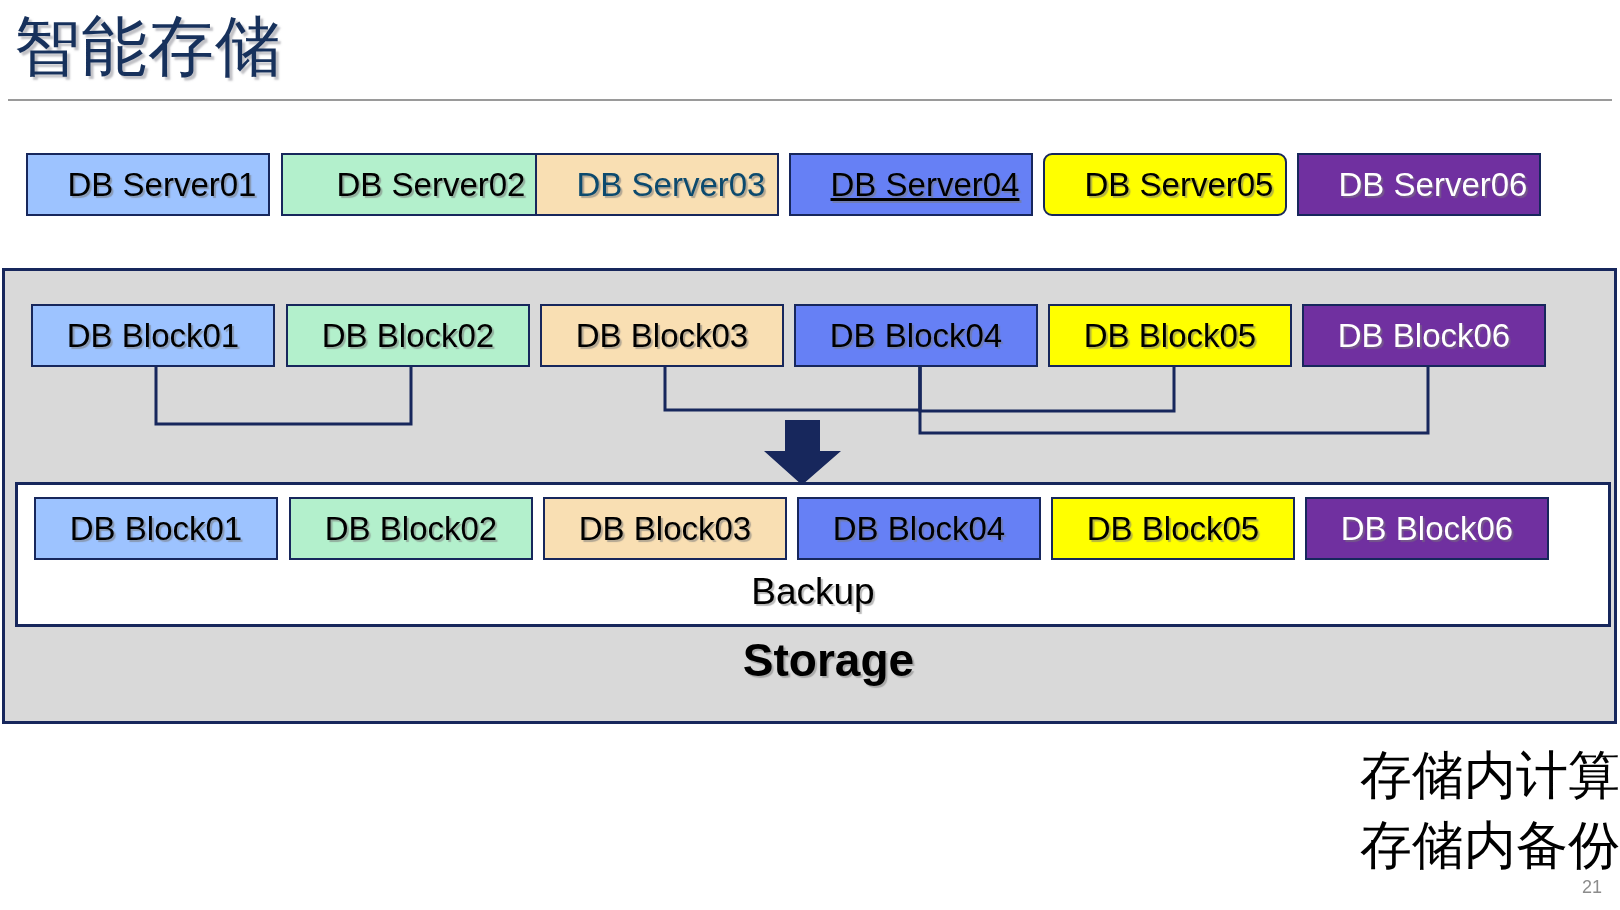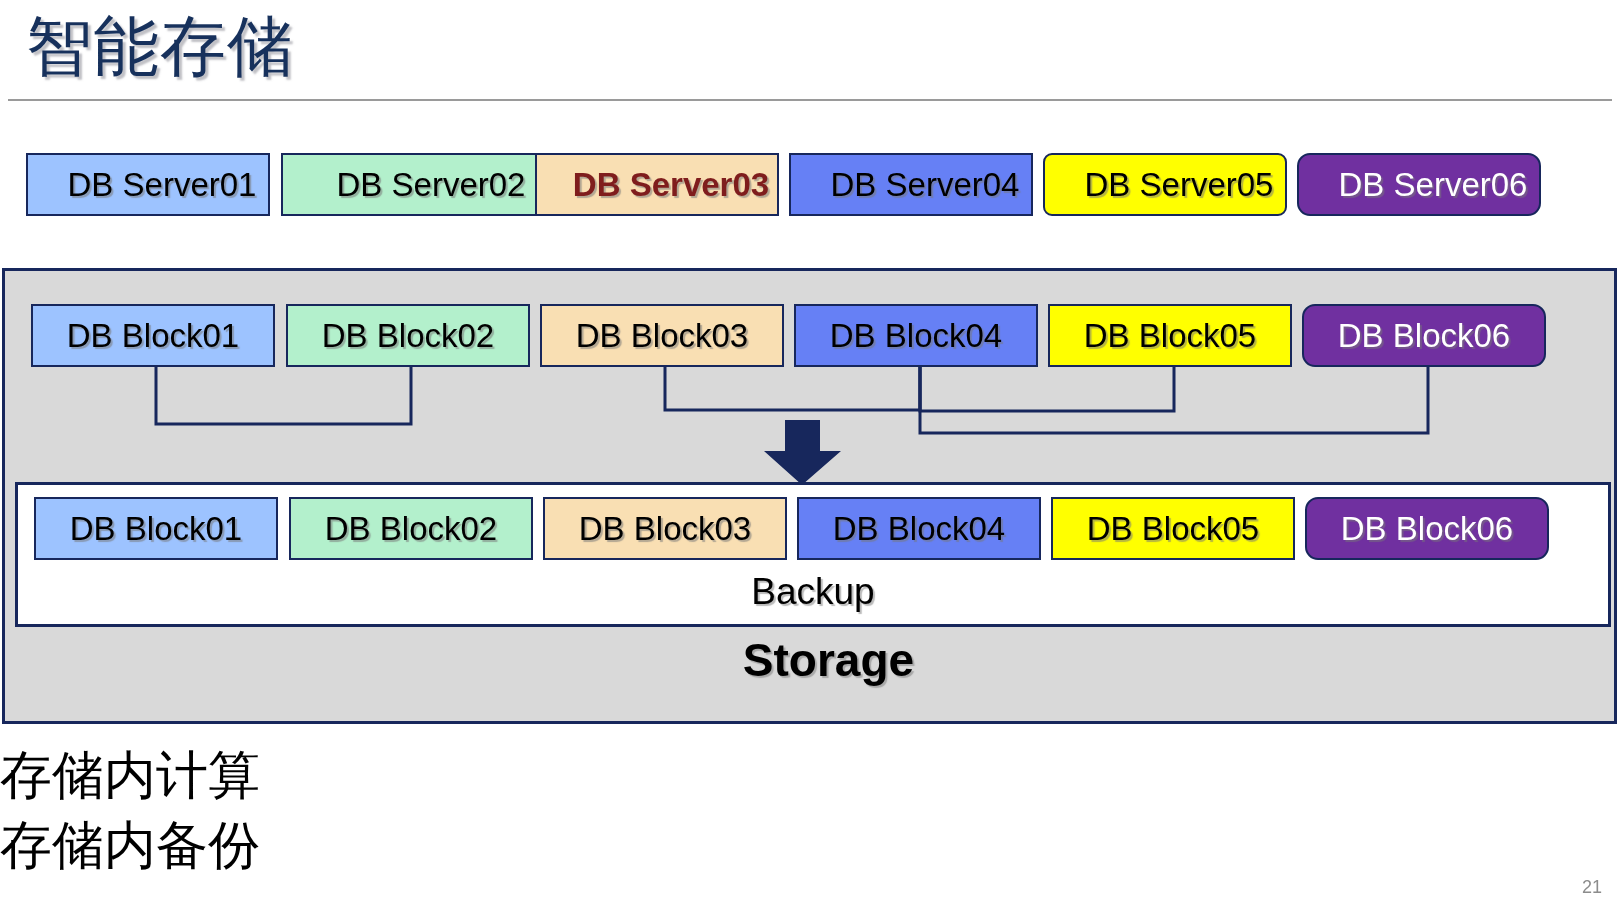--- a/index.html
+++ b/index.html
@@ -11,21 +11,21 @@
     width: 1620px;
     height: 910px;
     position: relative;
     overflow: hidden;
     font-family: "Liberation Sans", "DejaVu Sans", sans-serif;
   }
 
   
   #slide-title {
     position: absolute;
-    left: 26px;
+    left: 14px;
     top: 4px;
     font-size: 66px;
     line-height: 84px;
     font-weight: 400;
     color: #17315c;
     letter-spacing: 1px;
     text-shadow: 3px 3px 2px rgba(140,140,150,0.55);
     white-space: nowrap;
   }
   #title-rule {
@@ -46,21 +46,20 @@
     align-items: center;
     justify-content: center;
     font-size: 33px;
     line-height: 1;
     color: #000000;
     white-space: nowrap;
     text-shadow: 2px 2px 1px rgba(120,120,120,0.55);
   }
   .cbox.dark-fill {
     color: #ffffff;
-    border-radius: 13px;
   }
 
   
   #server-row .cbox { height: 63px; top: 153px; padding-left: 28px; }
 
   
   #storage-container {
     position: absolute;
     left: 2px;
     top: 268px;
@@ -118,21 +117,21 @@
     color: #000000;
     text-shadow: 2px 2px 1px rgba(120,120,120,0.5);
   }
 
   
   #captions {
     position: absolute;
     left: 0;
     top: 740px;
     width: 1620px;
-    text-align: left;
+    text-align: right;
     font-size: 52px;
     line-height: 70px;
     color: #000000;
   }
 
   
   #page-number {
     position: absolute;
     right: 18px;
     bottom: 12px;
@@ -146,24 +145,24 @@
 <div id="slide-title">智能存储</div>
 <div id="title-rule"></div>
 
 <div id="server-row">
     <div class="cbox" style="left: 26px; width: 244px; background: rgb(157, 195, 255); color: rgb(0, 0, 0);">
       <span>DB Server01</span>
     </div>
     <div class="cbox" style="left: 281px; width: 272px; background: rgb(179, 240, 204); color: rgb(0, 0, 0);">
       <span>DB Server02</span>
     </div>
-    <div class="cbox" style="left: 535px; width: 244px; background: rgb(249, 223, 179); color: #7f1d1d; font-weight: bold;">
+    <div class="cbox" style="left: 535px; width: 244px; background: rgb(249, 223, 179); color: #0c4a6e;">
       <span>DB Server03</span>
     </div>
-    <div class="cbox" style="left: 789px; width: 244px; background: rgb(102, 128, 245); color: rgb(0, 0, 0);">
+    <div class="cbox" style="left: 789px; width: 244px; background: rgb(102, 128, 245); color: rgb(0, 0, 0); text-decoration: underline;">
       <span>DB Server04</span>
     </div>
     <div class="cbox" style="left: 1043px; width: 244px; background: rgb(255, 255, 0); color: rgb(0, 0, 0); border-radius: 9px;">
       <span>DB Server05</span>
     </div>
     <div class="cbox dark-fill" style="left: 1297px; width: 244px; background: rgb(112, 48, 160); color: rgb(255, 255, 255);">
       <span>DB Server06</span>
     </div>
   </div>
 

